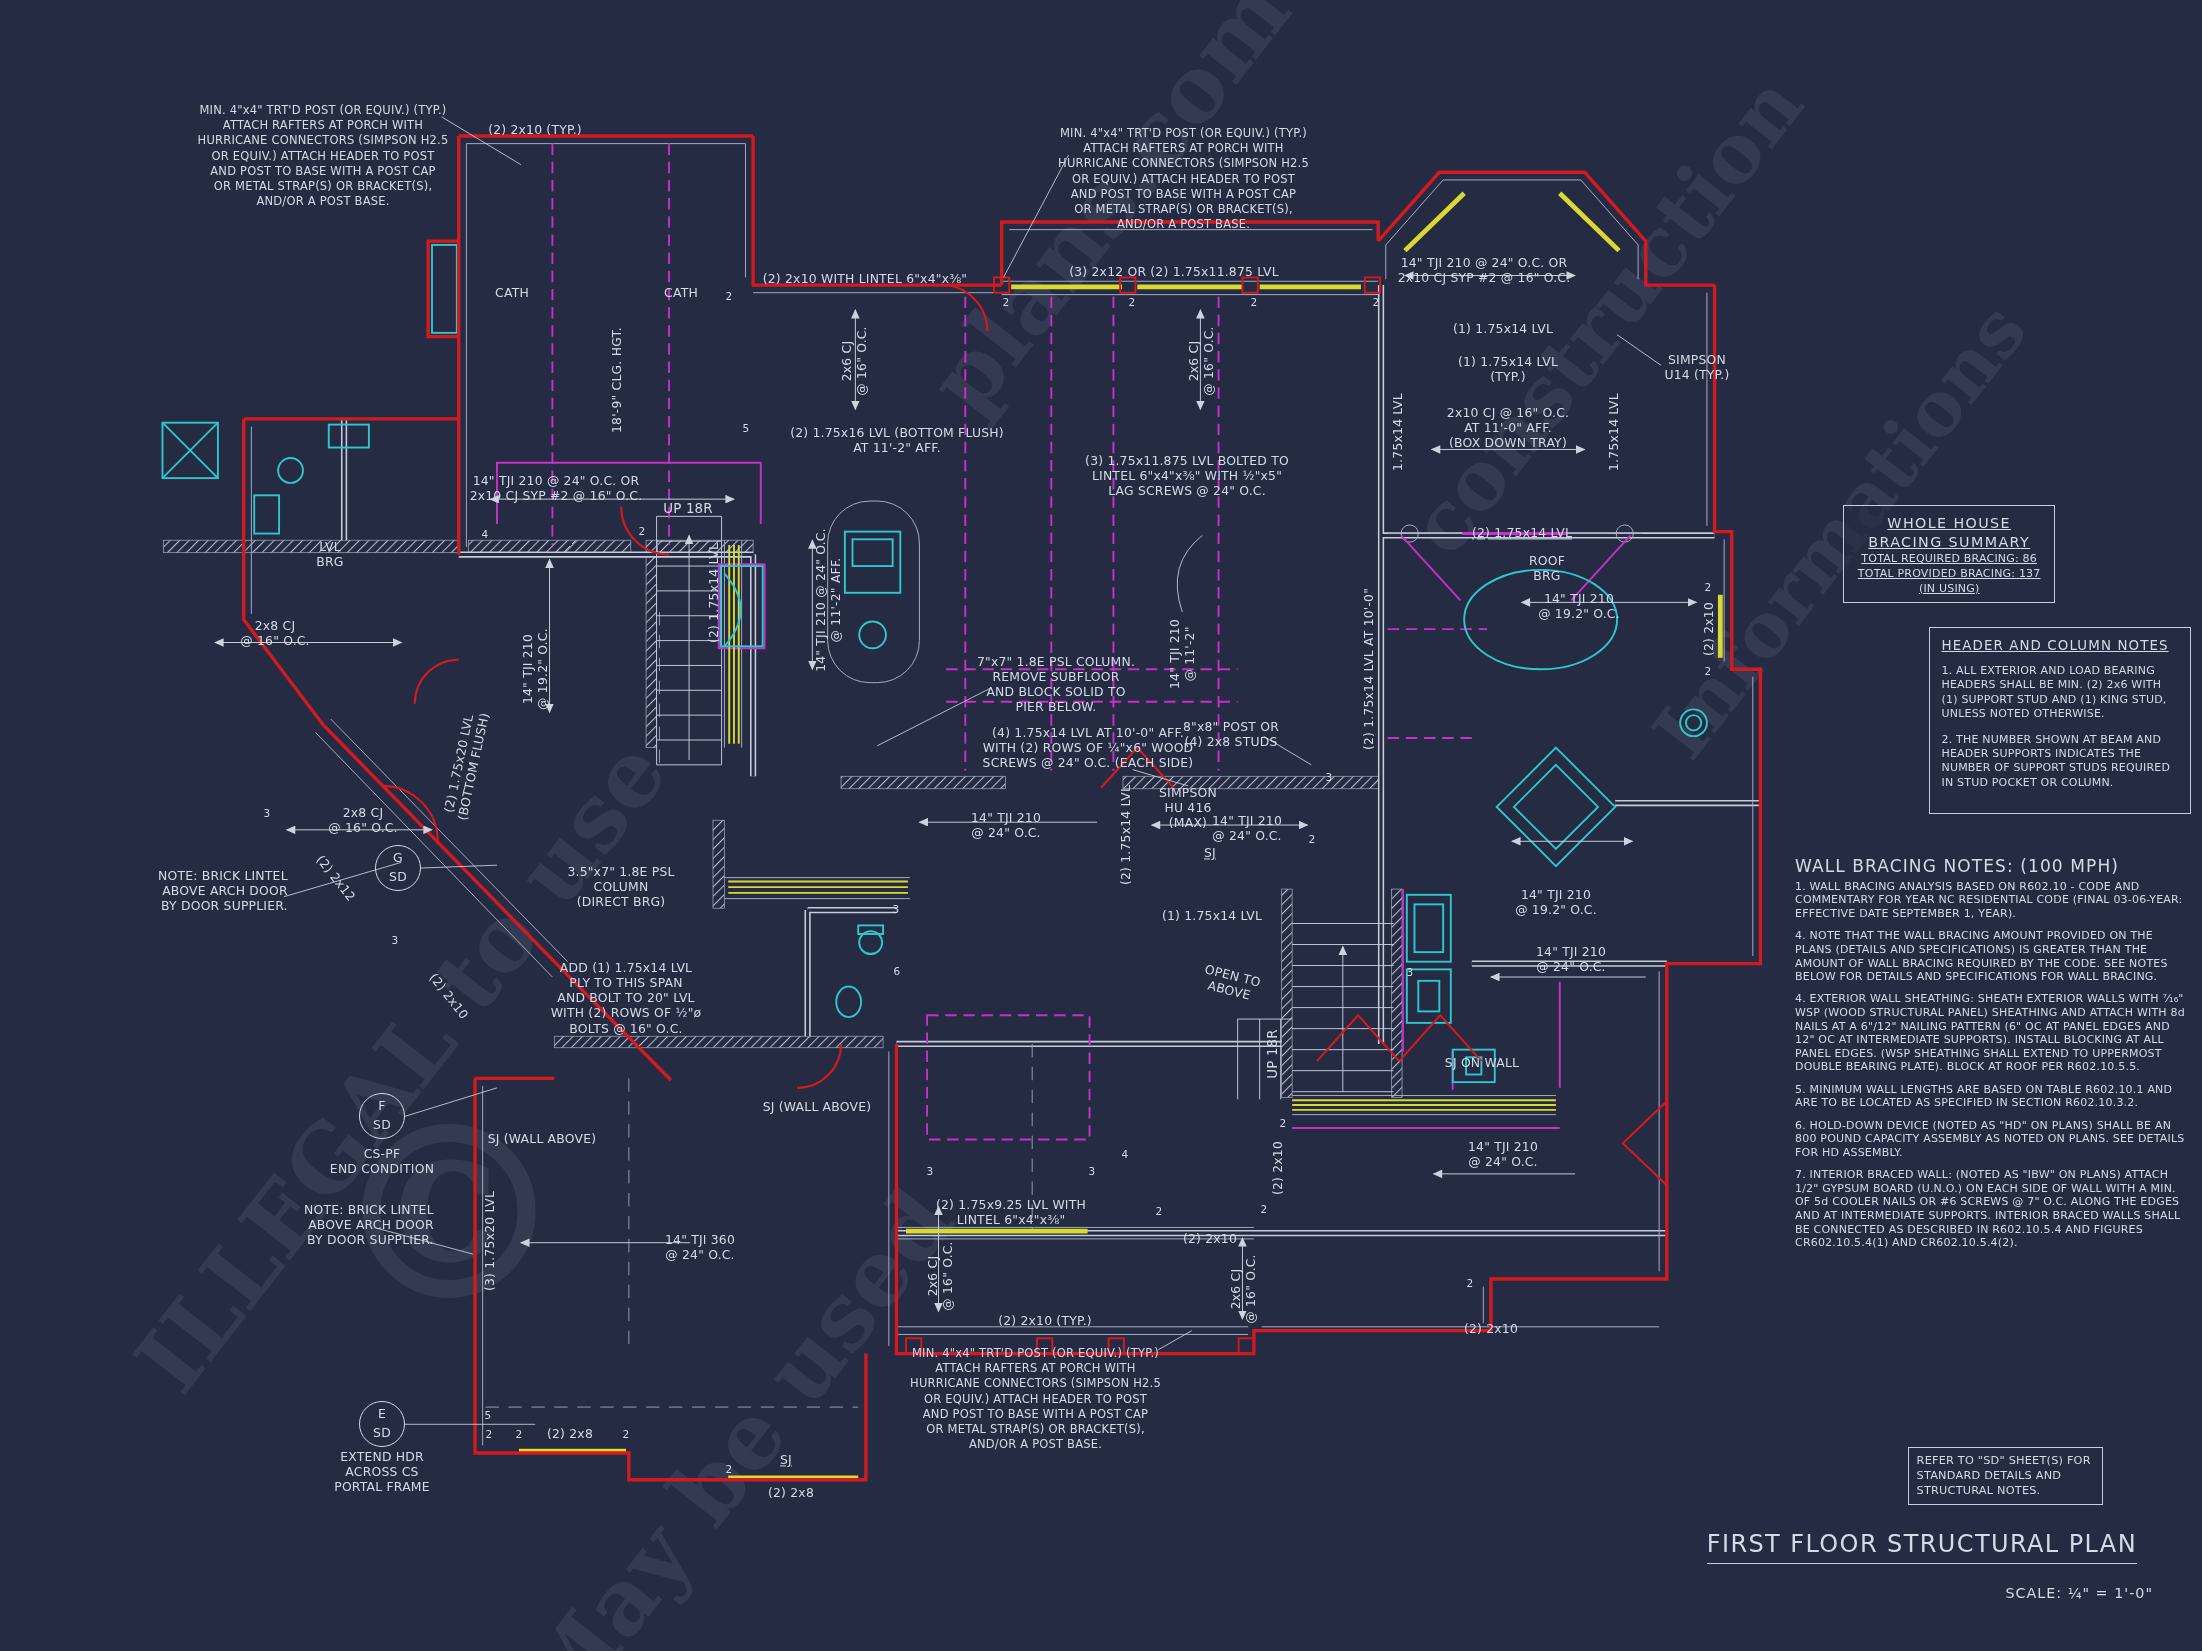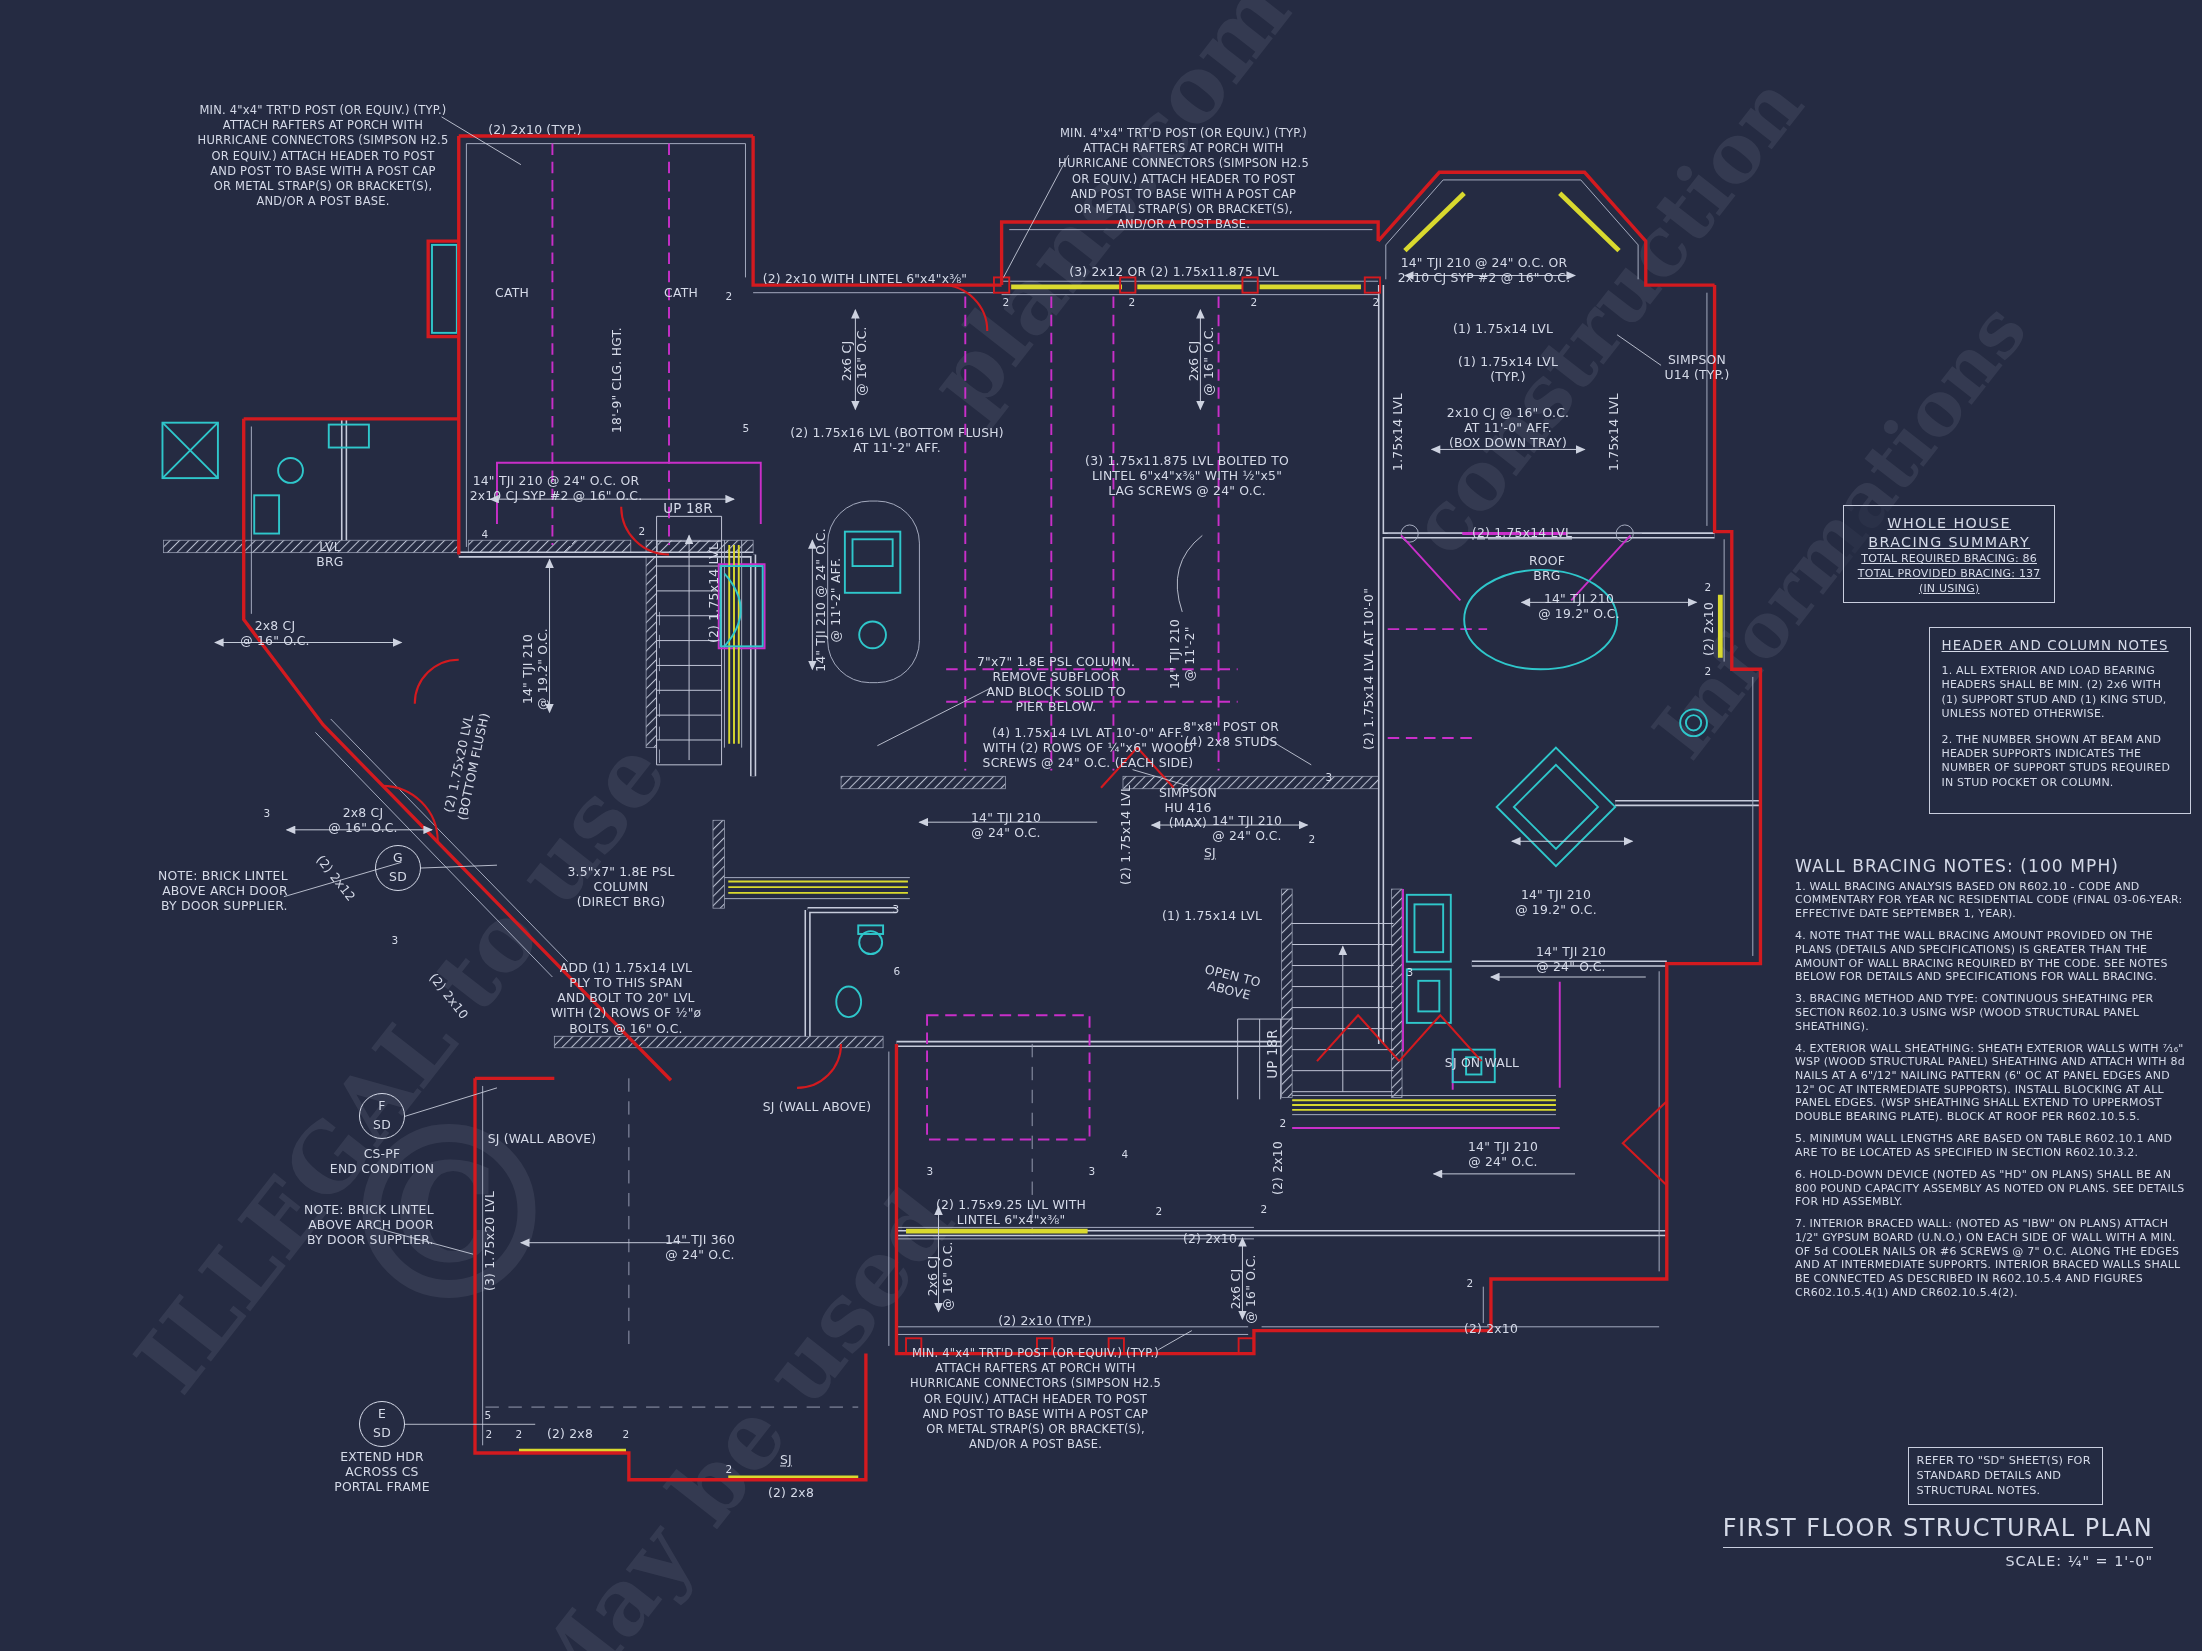--- a/index.html
+++ b/index.html
@@ -28,21 +28,21 @@
   #bracing-box .ln{font-size:11px;line-height:1.35;letter-spacing:0.2px;text-decoration:underline;}
   #hc-box{left:1929px;top:627px;width:237px;padding:9.6px 11.5px 11.5px;}
   #hc-box .t{font-size:13.4px;letter-spacing:1.1px;text-decoration:underline;margin-bottom:11.5px;}
   #hc-box p{font-size:11px;line-height:1.3;margin:0 0 11.5px;letter-spacing:0.2px;}
   #wb{position:absolute;left:1795px;top:856px;width:394px;}
   #wb .t{font-size:17px;letter-spacing:1.1px;margin-bottom:3.8px;}
   #wb p{font-size:11px;line-height:1.24;margin:0 0 8.6px;letter-spacing:0.2px;}
   #refer-box{left:1908px;top:1447px;width:178px;padding:5.7px 7.6px;font-size:11.3px;line-height:1.32;
        border-width:1.4px;letter-spacing:0.2px;}
   #titleblock{position:absolute;left:1625px;top:1514px;width:528px;text-align:right;}
-  #titleblock h1{margin:0;font-size:24px;font-weight:normal;letter-spacing:1.4px;
+  #titleblock h1{margin:16px;font-size:24px;font-weight:normal;letter-spacing:1.4px;
        border-bottom:1.9px solid #c9cede;padding-bottom:4.8px;display:inline-block;}
   #titleblock .scale{font-size:14.3px;letter-spacing:1px;margin-top:5.7px;}
 </style>
 </head>
 <body>
 
 <div class="sheet">
 
   <div id="wm">
       <div class="wmt" style="left: 1109px; top: 196px; font-size: 91px; --r: -52deg;">plans.com</div>
@@ -422,21 +422,20 @@
         <p>1. ALL EXTERIOR AND LOAD BEARING HEADERS SHALL BE MIN. (2) 2x6 WITH (1) SUPPORT STUD AND (1) KING STUD, UNLESS NOTED OTHERWISE.</p>
         <p>2. THE NUMBER SHOWN AT BEAM AND HEADER SUPPORTS INDICATES THE NUMBER OF SUPPORT STUDS REQUIRED IN STUD POCKET OR COLUMN.</p>
       </div>
   </div>
 
   <div id="wb">
     <div class="t">WALL BRACING NOTES: (100 MPH)</div>
     <div id="wb-items">
         <p>1. WALL BRACING ANALYSIS BASED ON R602.10 - CODE AND COMMENTARY FOR YEAR NC RESIDENTIAL CODE (FINAL 03-06-YEAR: EFFECTIVE DATE SEPTEMBER 1, YEAR).</p>
         <p>4. NOTE THAT THE WALL BRACING AMOUNT PROVIDED ON THE PLANS (DETAILS AND SPECIFICATIONS) IS GREATER THAN THE AMOUNT OF WALL BRACING REQUIRED BY THE CODE. SEE NOTES BELOW FOR DETAILS AND SPECIFICATIONS FOR WALL BRACING.</p>
-        <p>3. BRACING METHOD AND TYPE: CONTINUOUS SHEATHING PER SECTION R602.10.3 USING WSP (WOOD STRUCTURAL PANEL SHEATHING).</p>
         <p>4. EXTERIOR WALL SHEATHING: SHEATH EXTERIOR WALLS WITH ⁷⁄₁₆" WSP (WOOD STRUCTURAL PANEL) SHEATHING AND ATTACH WITH 8d NAILS AT A 6"/12" NAILING PATTERN (6" OC AT PANEL EDGES AND 12" OC AT INTERMEDIATE SUPPORTS). INSTALL BLOCKING AT ALL PANEL EDGES. (WSP SHEATHING SHALL EXTEND TO UPPERMOST DOUBLE BEARING PLATE). BLOCK AT ROOF PER R602.10.5.5.</p>
         <p>5. MINIMUM WALL LENGTHS ARE BASED ON TABLE R602.10.1 AND ARE TO BE LOCATED AS SPECIFIED IN SECTION R602.10.3.2.</p>
         <p>6. HOLD-DOWN DEVICE (NOTED AS "HD" ON PLANS) SHALL BE AN 800 POUND CAPACITY ASSEMBLY AS NOTED ON PLANS. SEE DETAILS FOR HD ASSEMBLY.</p>
         <p>7. INTERIOR BRACED WALL: (NOTED AS "IBW" ON PLANS) ATTACH 1/2" GYPSUM BOARD (U.N.O.) ON EACH SIDE OF WALL WITH A MIN. OF 5d COOLER NAILS OR #6 SCREWS @ 7" O.C. ALONG THE EDGES AND AT INTERMEDIATE SUPPORTS.  INTERIOR BRACED WALLS SHALL BE CONNECTED AS DESCRIBED IN R602.10.5.4 AND FIGURES CR602.10.5.4(1) AND CR602.10.5.4(2).</p>
       </div>
   </div>
 
   <div class="box" id="refer-box">REFER TO "SD" SHEET(S) FOR STANDARD DETAILS AND STRUCTURAL NOTES.</div>
 
   <div id="titleblock">

